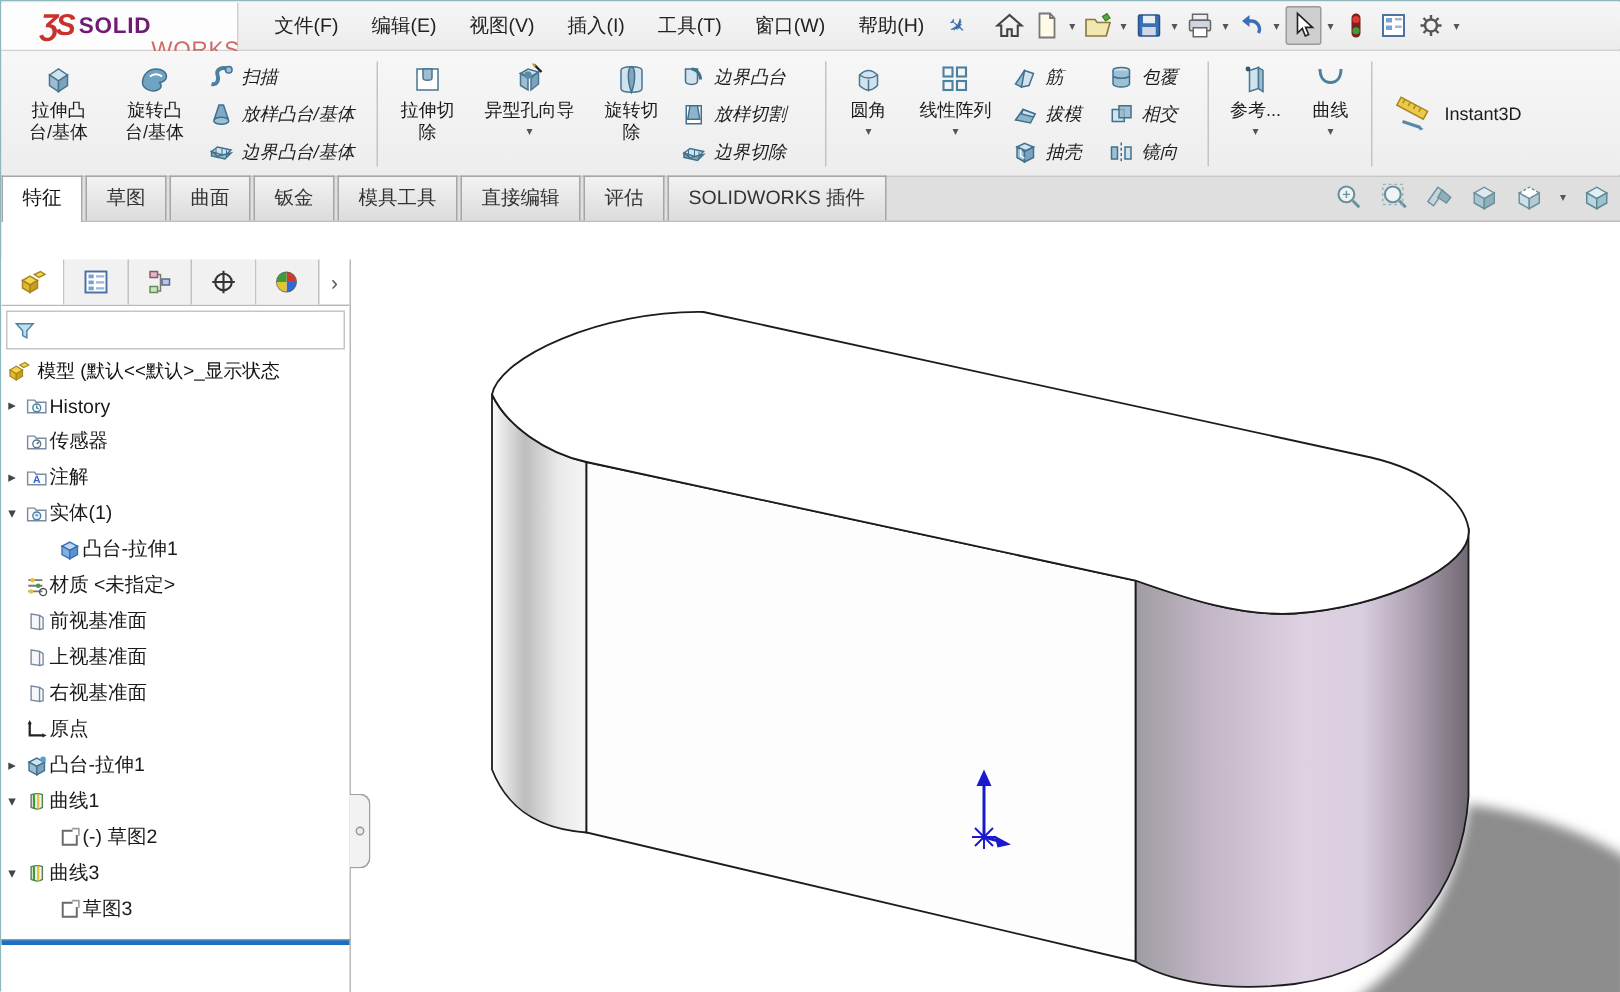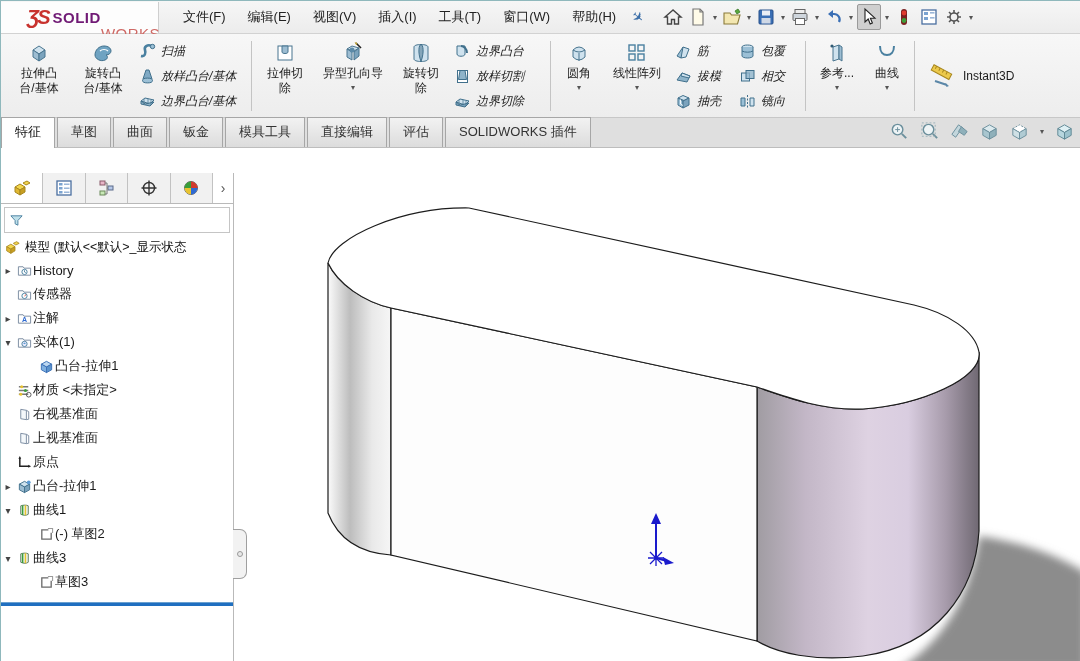--- a/index.html
+++ b/index.html
@@ -648,31 +648,41 @@
         <span>材质 &lt;未指定&gt;</span>
       </div>
       <div class="trow">
         <span class="arrow"></span>
         <span class="ticon">
             <svg viewBox="0 0 16 16">
               <path d="M4 2.5l6 1v10l-6-1z" fill="#f4f8fb" stroke="#7a8ba0"></path>
               <path d="M10 3.5l2.5 1.5v8L10 13.5" fill="none" stroke="#7a8ba0"></path>
             </svg>
           </span>
-        <span>右视基准面</span>
+        <span>前视基准面</span>
       </div>
       <div class="trow">
         <span class="arrow"></span>
         <span class="ticon">
             <svg viewBox="0 0 16 16">
               <path d="M4 2.5l6 1v10l-6-1z" fill="#f4f8fb" stroke="#7a8ba0"></path>
               <path d="M10 3.5l2.5 1.5v8L10 13.5" fill="none" stroke="#7a8ba0"></path>
             </svg>
           </span>
         <span>上视基准面</span>
+      </div>
+      <div class="trow">
+        <span class="arrow"></span>
+        <span class="ticon">
+            <svg viewBox="0 0 16 16">
+              <path d="M4 2.5l6 1v10l-6-1z" fill="#f4f8fb" stroke="#7a8ba0"></path>
+              <path d="M10 3.5l2.5 1.5v8L10 13.5" fill="none" stroke="#7a8ba0"></path>
+            </svg>
+          </span>
+        <span>右视基准面</span>
       </div>
       <div class="trow">
         <span class="arrow"></span>
         <span class="ticon">
             <svg viewBox="0 0 16 16">
               <path d="M3 3v9h10" fill="none" stroke="#222" stroke-width="1.6"></path>
               <path d="M3 1l-1.5 3h3z" fill="#222"></path>
               <path d="M15 12l-3-1.5v3z" fill="#222"></path>
             </svg>
           </span>

